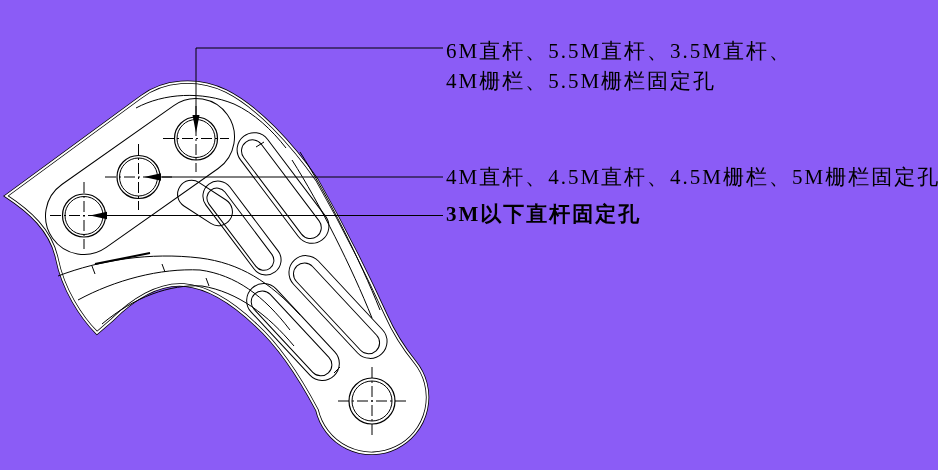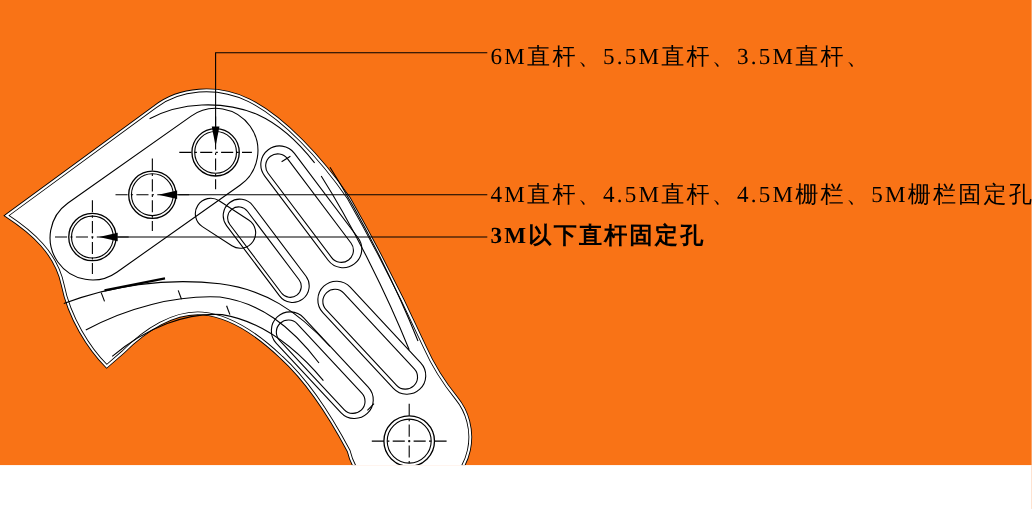--- a/index.html
+++ b/index.html
@@ -1,19 +1,19 @@
 <!DOCTYPE html>
 <html><head>
 <meta charset="utf-8">
 <style>
   html,body{margin:0;padding:0;background:#ffffff;}
   .canvas{
     position:relative;
-    width:938px;height:423px;
-    background:#f97316;
+    width:938px;height:470px;
+    background:#8b5cf6;
     overflow:hidden;
     font-family:"Liberation Serif","DejaVu Serif",serif;
   }
   .canvas svg{position:absolute;left:0;top:0;}
   .cad-label{
     position:absolute;
     color:#000;
     font-size:21px;
     line-height:30px;
     letter-spacing:2px;
@@ -148,20 +148,21 @@
       <polygon class="arrow" points="144,177 161,173.2 161,180.8"></polygon>
     </g>
     <g>
       <path class="ln" d="M94,215.5 L443,215.5"></path>
       <polygon class="arrow" points="90,215.5 107,211.7 107,219.3"></polygon>
     </g>
   </svg>
 
   <div class="cad-label lbl-top">
     <div>6M直杆、5.5M直杆、3.5M直杆、</div>
+    <div>4M栅栏、5.5M栅栏固定孔</div>
   </div>
 
   <div class="cad-label lbl-mid">
     <div>4M直杆、4.5M直杆、4.5M栅栏、5M栅栏固定孔</div>
   </div>
 
   <div class="cad-label lbl-bot">
     <div>3M以下直杆固定孔</div>
   </div>
 

